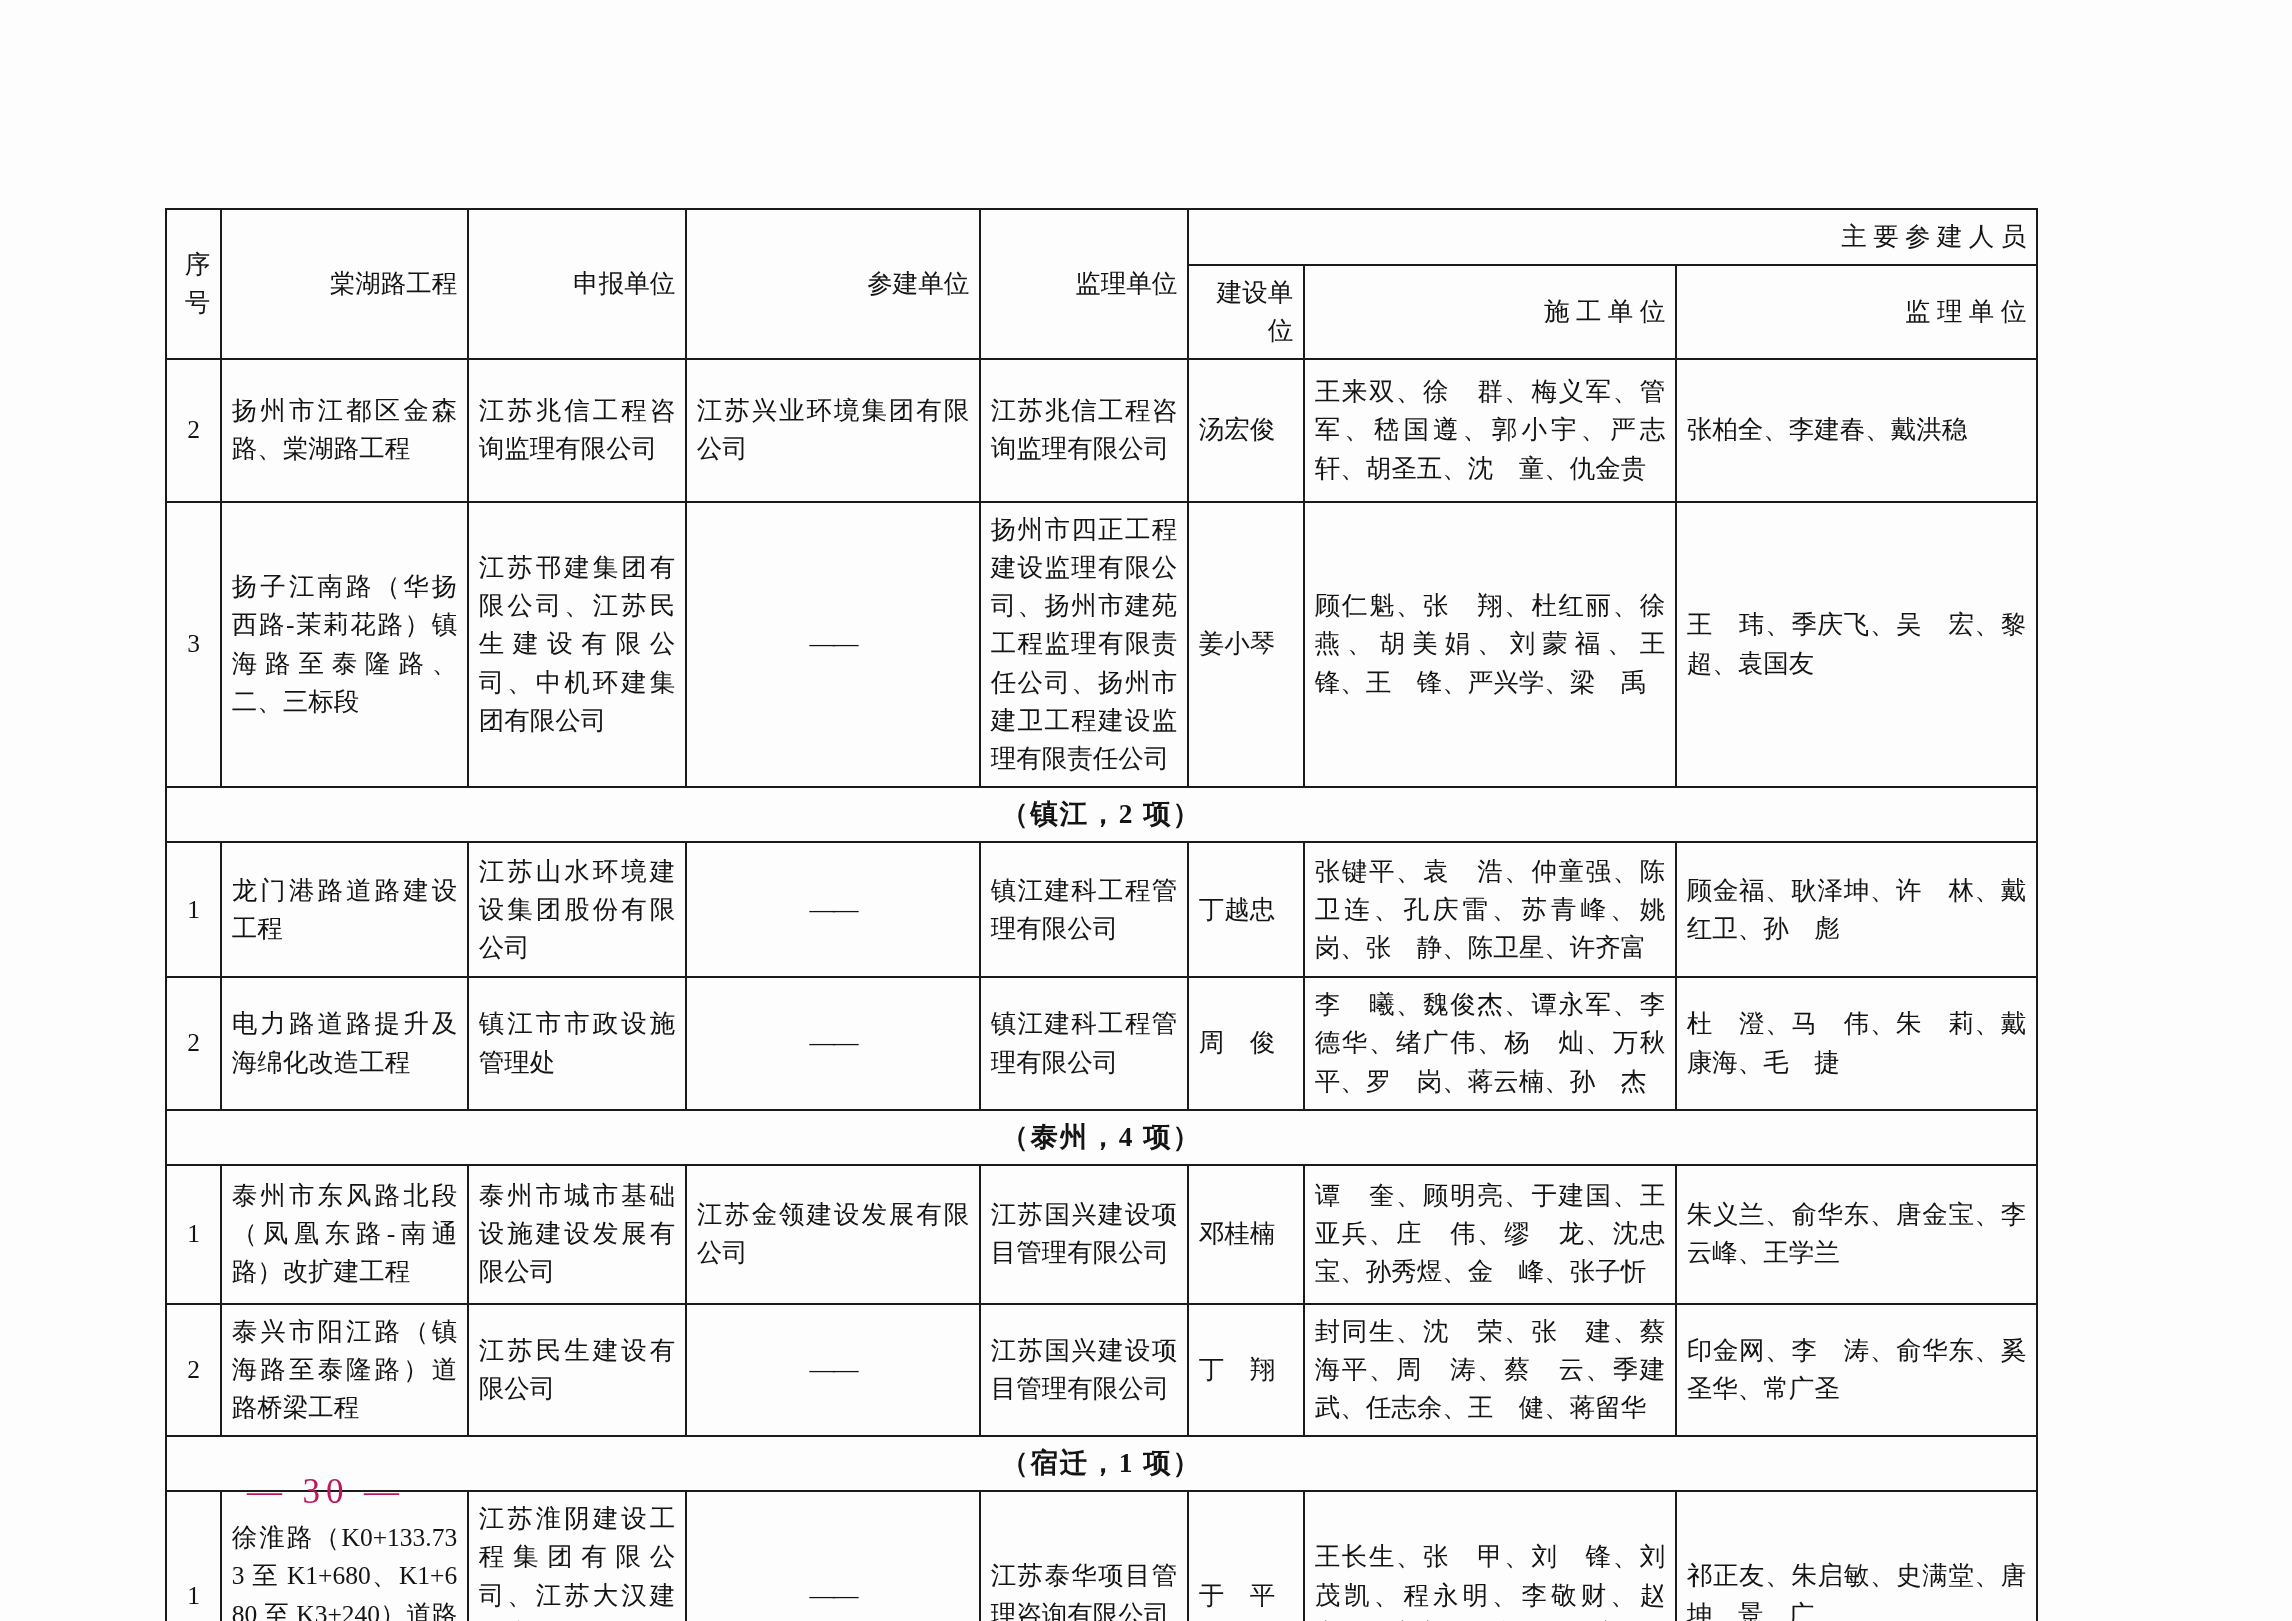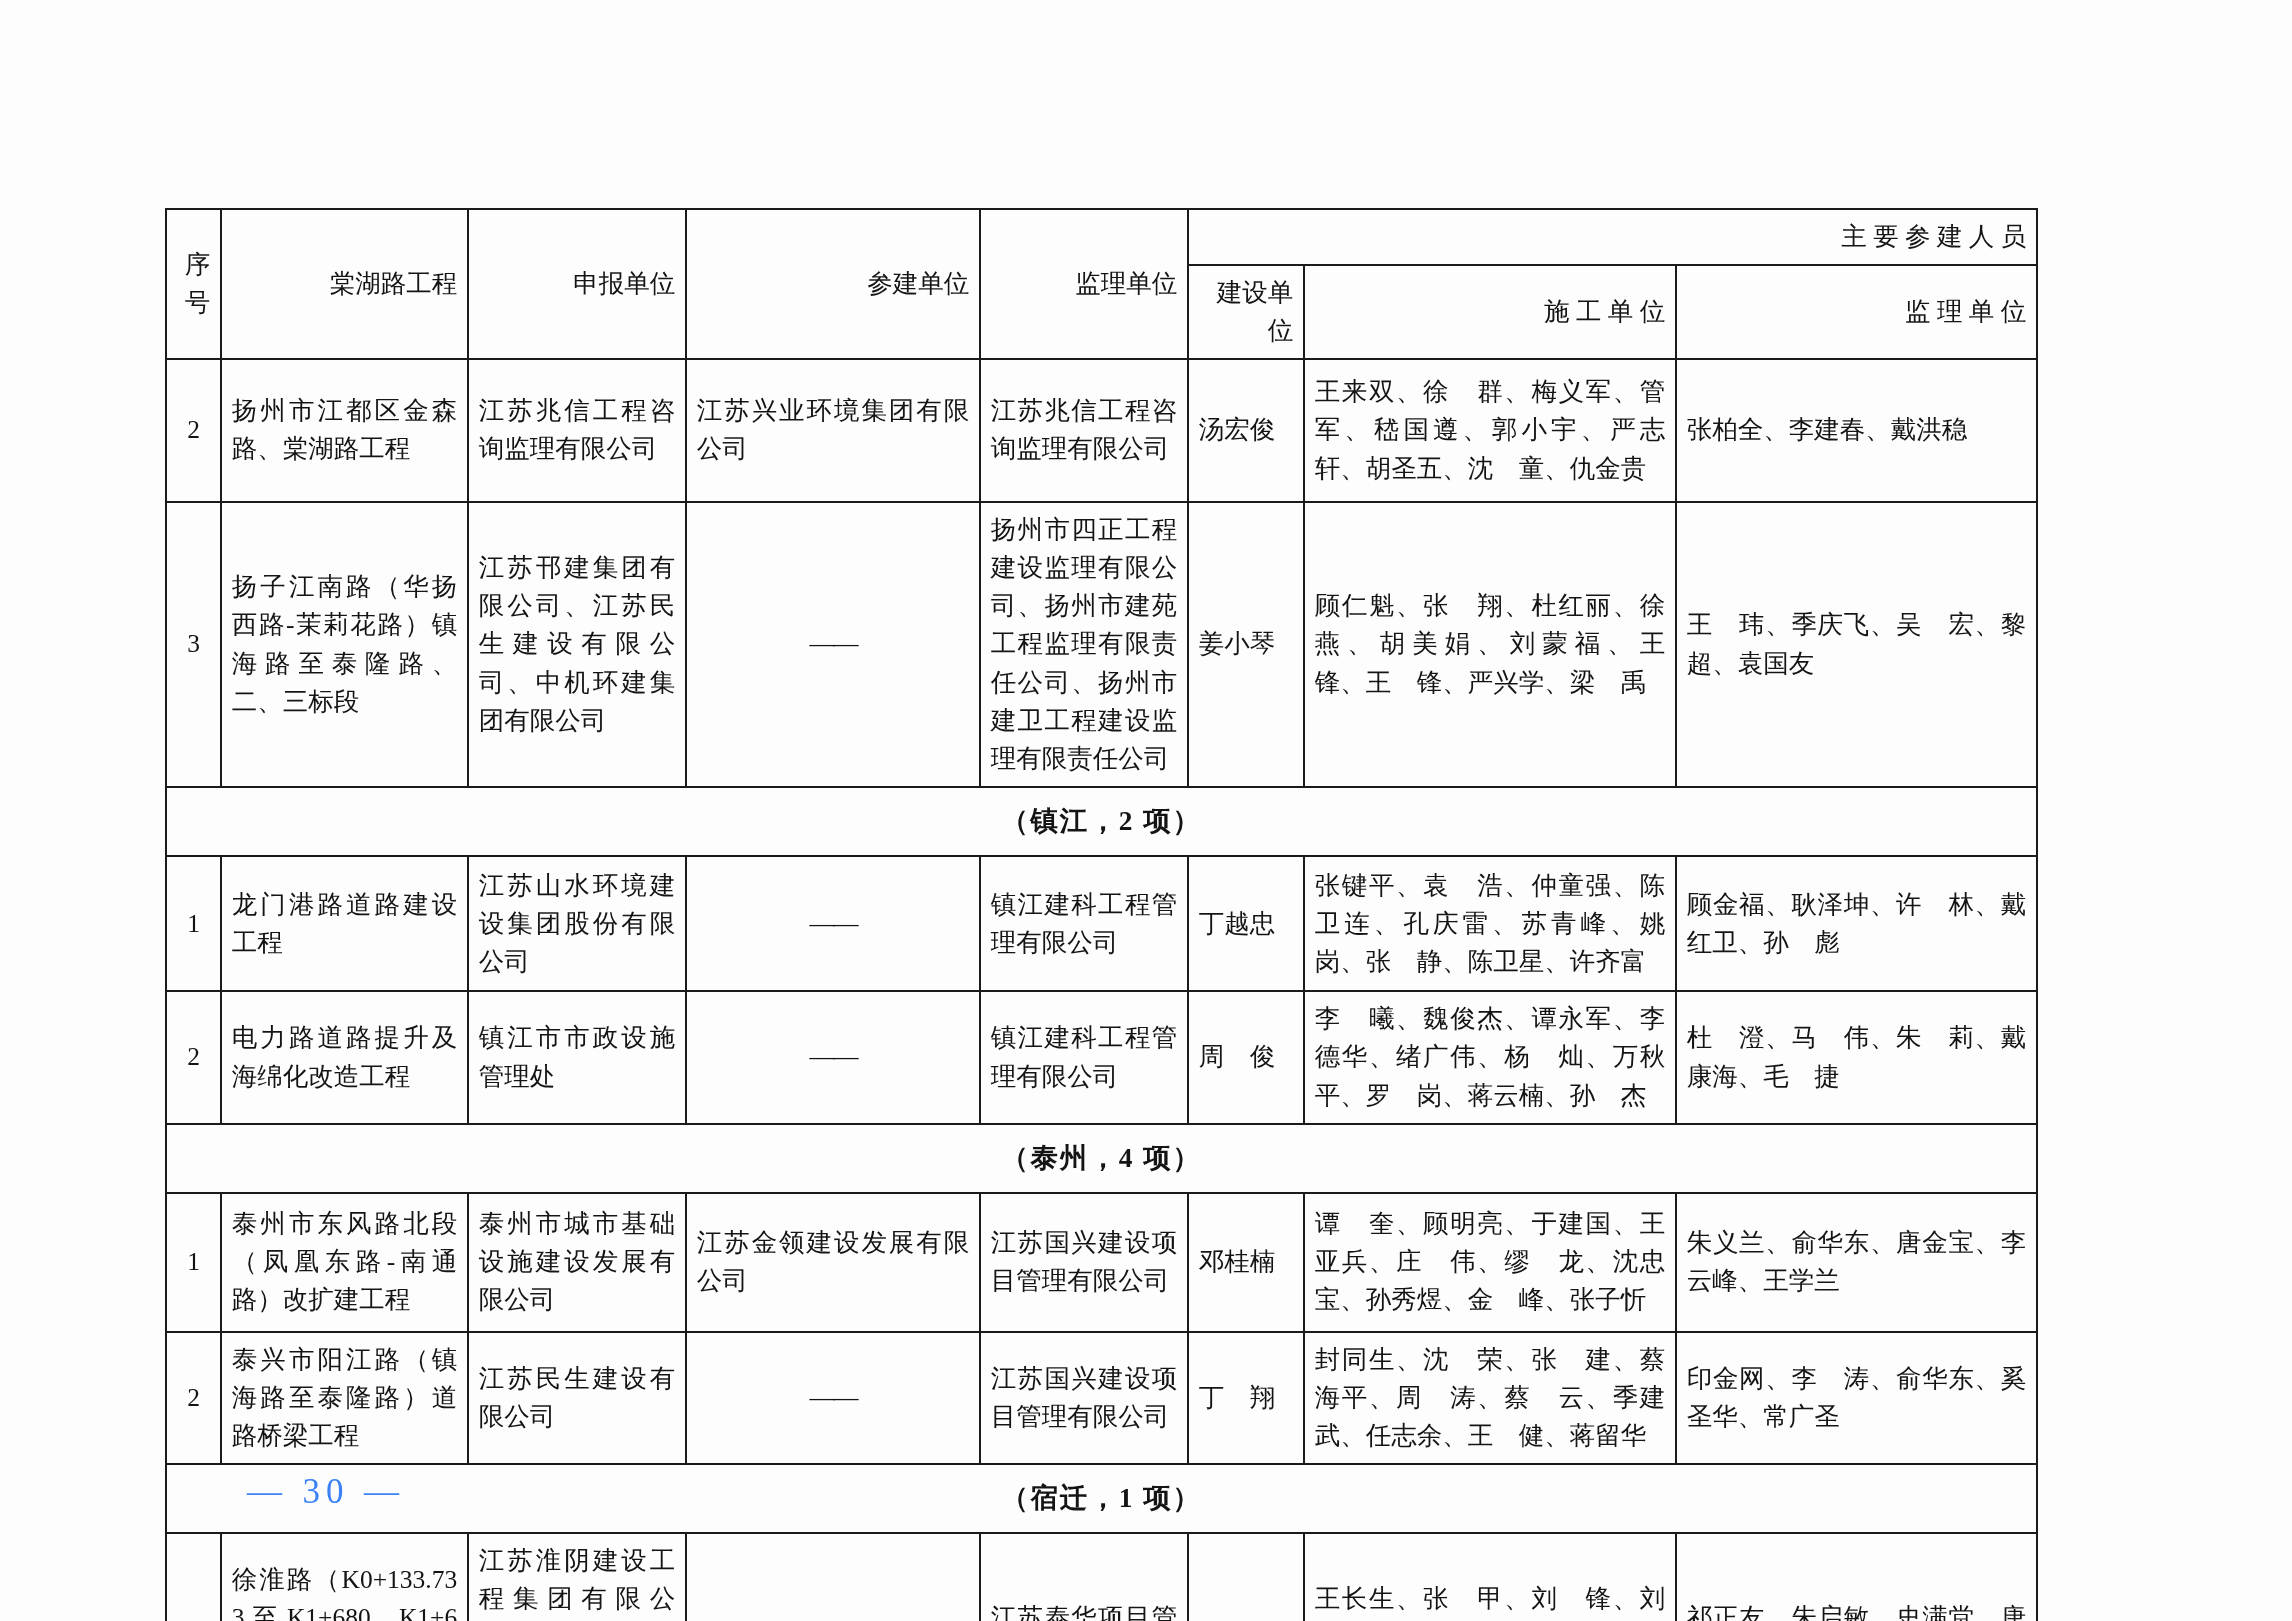--- a/index.html
+++ b/index.html
@@ -24,25 +24,25 @@
     overflow:hidden;
   }
   table.doc{border:2.9px solid #111;}
   th.hdr{font-weight:bold;font-size:26.5px;text-align:right;padding:3.9px 5.9px;}
   td.num{text-align:center;}
   td.txt{text-align:justify;}
   td.cen{text-align:left;}
   td.dash{text-align:center;letter-spacing:-2px;}
   tr.section td{
     text-align:center;font-weight:bold;font-size:27.4px;
-    padding:13px 0;letter-spacing:2px;
+    padding:6px 0;letter-spacing:2px;
   }
   .pagenum{
     position:absolute;left:247px;top:1472px;
-    font-size:35px;letter-spacing:5.9px;color:#3b82f6;
+    font-size:35px;letter-spacing:5.9px;color:#be185d;
     font-family:"Liberation Serif","DejaVu Serif",serif;
   }
 </style>
 </head>
 <body>
 
 <div class="sheet">
   <table class="doc">
     <colgroup>
       <col style="width:55px">

